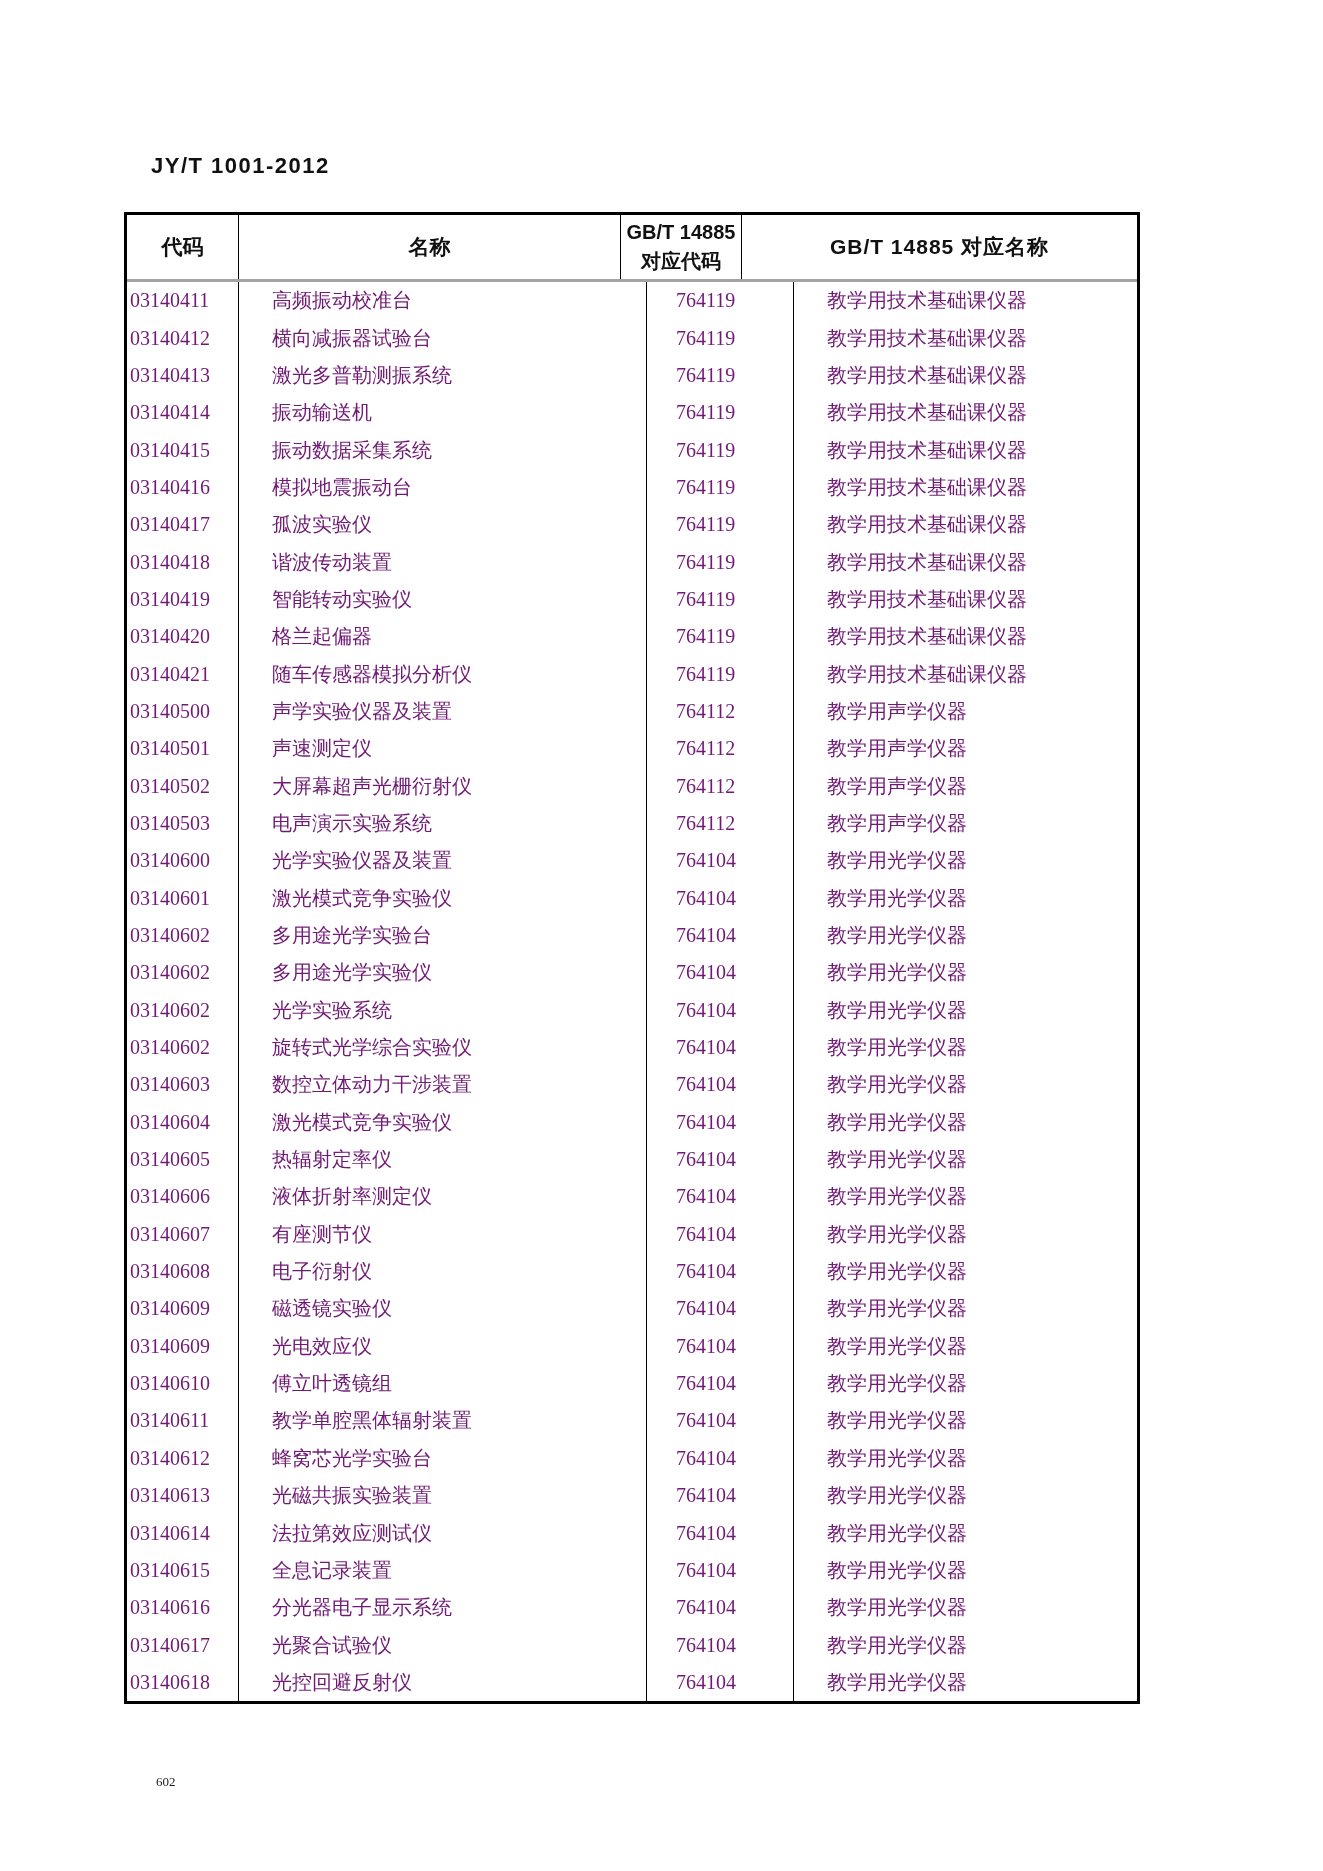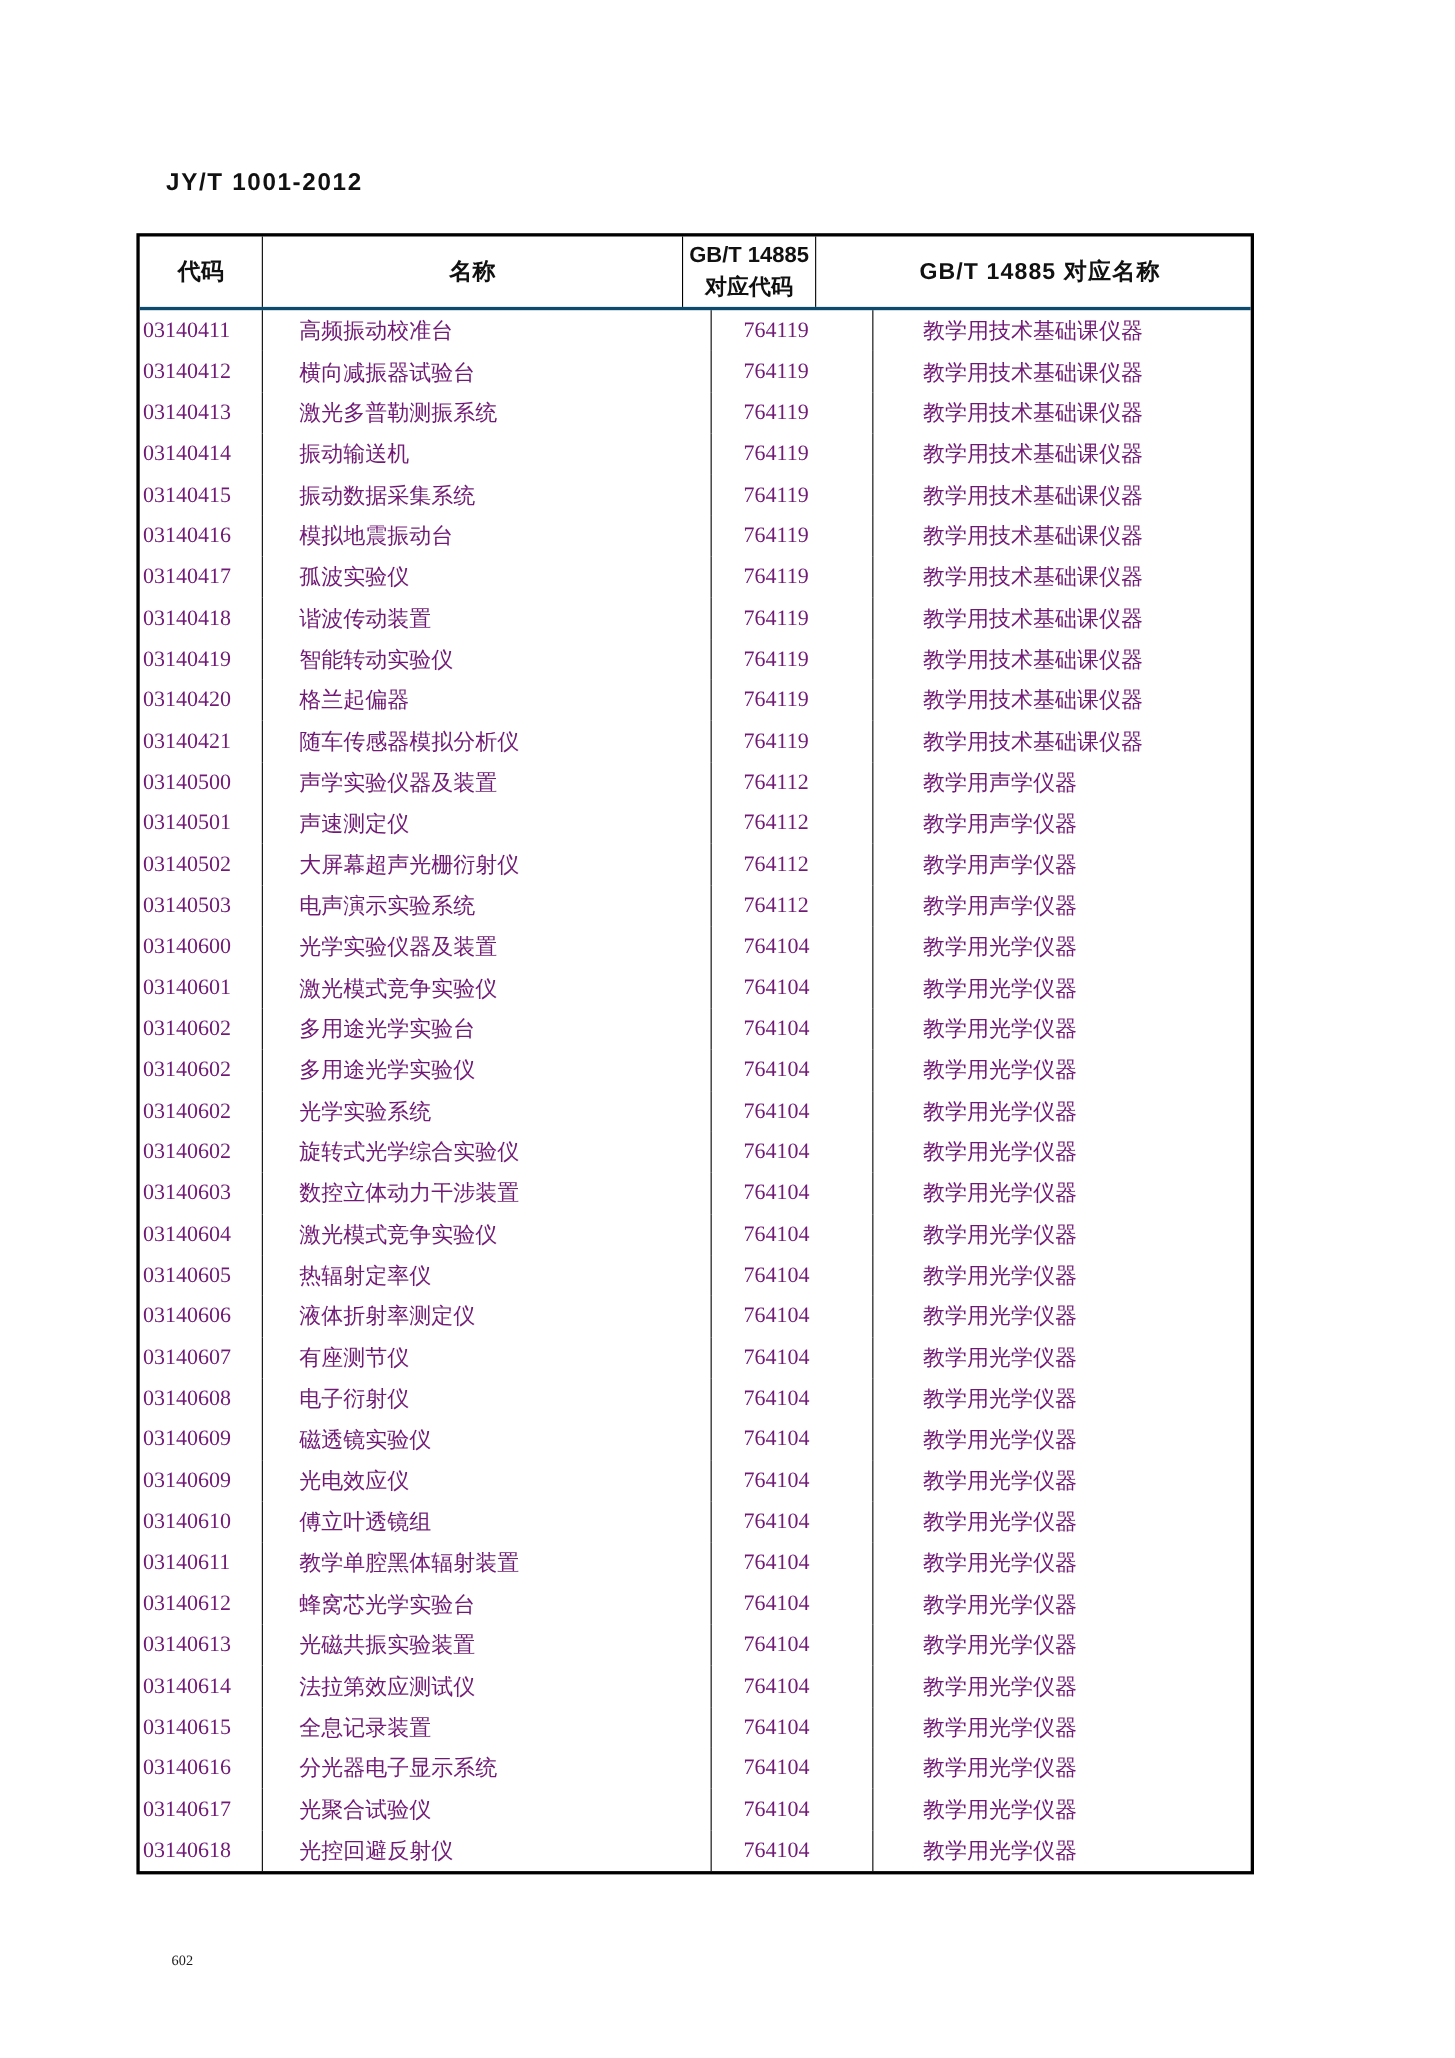--- a/index.html
+++ b/index.html
@@ -31,21 +31,21 @@
     left: 124px;
     top: 212px;
     width: 1016px;
     border: 3px solid #000;
     box-sizing: border-box;
     background: #fff;
   }
   .thead {
     display: flex;
     height: 67px;
-    border-bottom: 3px solid #0c4a6e;
+    border-bottom: 3px solid #a3a3a3;
     box-sizing: border-box;
     font-family: "Liberation Sans", sans-serif;
     font-weight: bold;
     font-size: 21px;
     color: #111;
   }
   .tbody {
     display: block;
   }
   .trow {
@@ -61,21 +61,21 @@
     box-sizing: border-box;
     border-right: 1.5px solid #000;
     display: flex;
     align-items: center;
     overflow: hidden;
     white-space: nowrap;
   }
   .c1 { width: 112px; padding-left: 3px; }
   .c2 { width: 382px; padding-left: 7px; text-align: right; }
   .c3 { width: 121px; padding-left: 3px; }
-  .c4 { flex: 1; border-right: none; padding-left: 7px; margin-left: 12px; }
+  .c4 { flex: 1; border-right: none; padding-left: 7px; }
   .thead .cell {
     justify-content: center;
     padding-left: 0;
   }
   .thead .c3 {
     flex-direction: column;
     line-height: 29px;
     font-size: 20px;
   }
   .thead .c4 { letter-spacing: 1px; }

